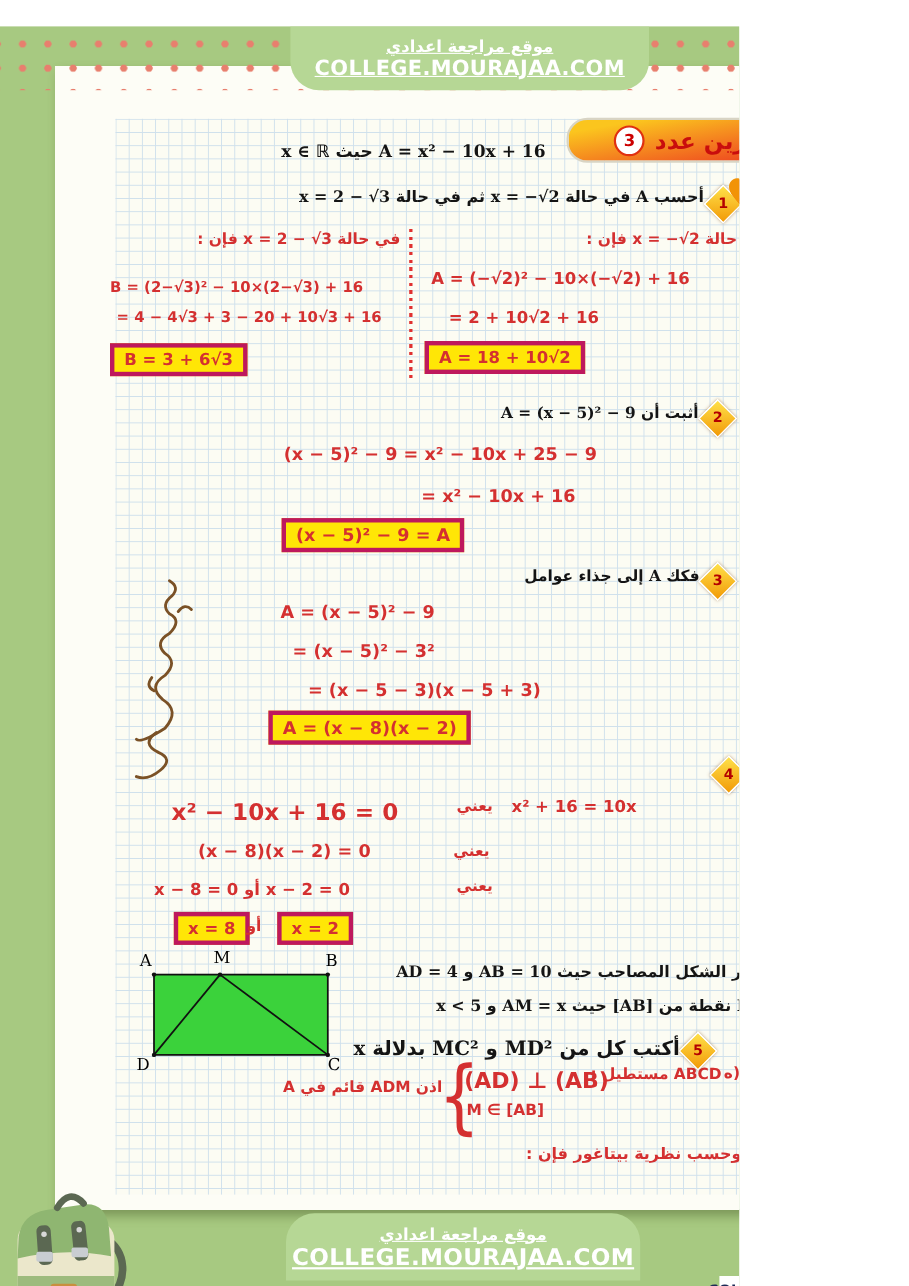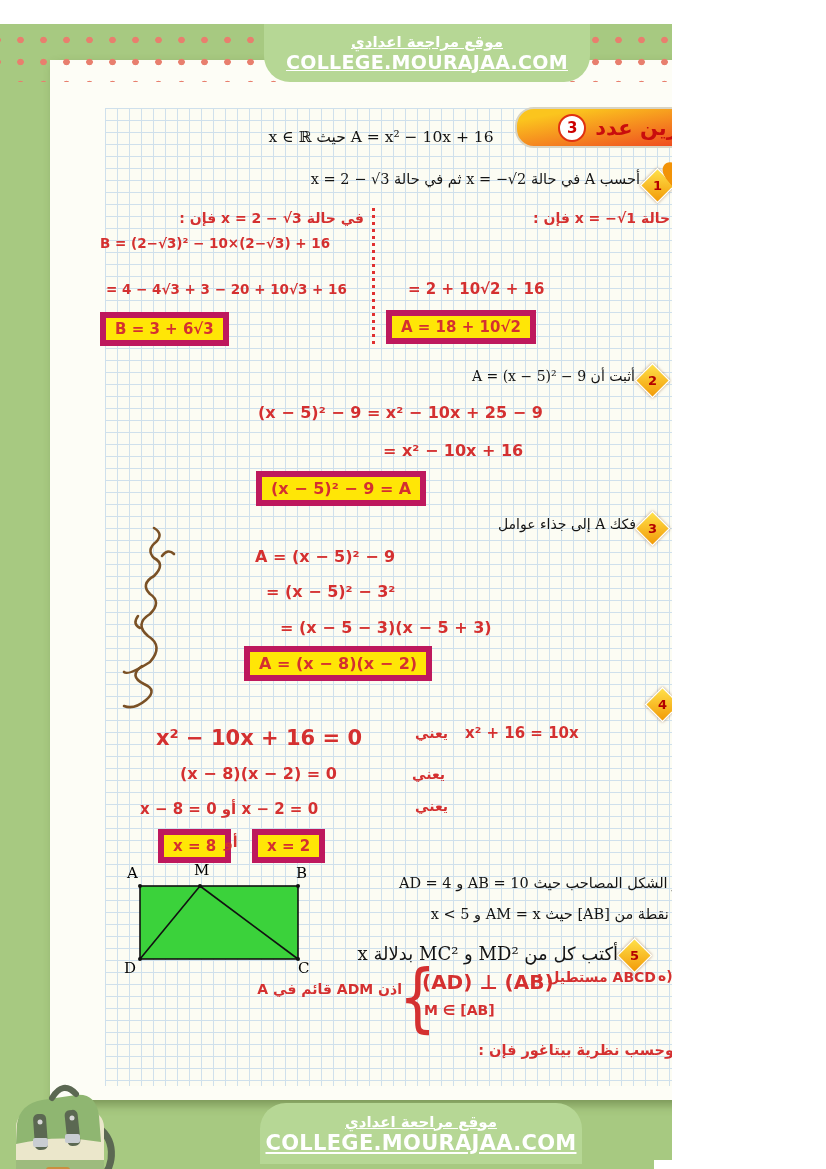--- a/index.html
+++ b/index.html
@@ -38,36 +38,36 @@
   .banner{position:absolute;left:515px;top:83px;width:226px;height:37px;z-index:5;
     background:linear-gradient(170deg,#fbc51e 15%,#ef4b20 85%);
     border:2px solid #d8d4c4;border-radius:19px;
     display:flex;direction:rtl;align-items:center;justify-content:center;gap:9px;}
   .banner .bt{color:#c90d0d;font-weight:bold;font-size:21px;letter-spacing:1px;}
   .banner .circ{width:24px;height:24px;background:#fff;border:2px solid #e03010;border-radius:50%;
     color:#c00;font-weight:bold;font-size:15px;display:flex;align-items:center;justify-content:center;}
   .redbar{position:absolute;left:741px;top:77px;width:7px;height:46px;background:#e11d1d;border-radius:3px;z-index:5;}
 
   
-  .printed{font-family:"DejaVu Serif","DejaVu Sans",serif;color:#141414;z-index:5;}
+  .printed{font-family:"DejaVu Serif","DejaVu Sans",serif;color:#141414;z-index:5;font-weight:bold;}
 
   
   .dia{position:absolute;width:23px;height:23px;z-index:6;transform:rotate(45deg);
     background:linear-gradient(135deg,#ffe14a,#f29a07);border:1px solid #fff;
     box-shadow:0 0 3px rgba(120,60,0,.5);display:flex;align-items:center;justify-content:center;}
   .dia span{transform:rotate(-45deg);color:#b40000;font-weight:bold;font-size:13px;}
 
   .heart{position:absolute;left:659px;top:130px;font-size:41px;color:#f29307;z-index:6;
     text-shadow:1px 1px 0 #e2581f;}
   .heart-tail{position:absolute;left:684px;top:176px;width:3px;height:11px;background:#e2581f;
     transform:rotate(18deg);z-index:6;}
 
   
   .hw{font-weight:bold;color:#d43030;z-index:5;}
-  .ybox{position:absolute;background:#ffe606;border:6px solid #be185d;padding:2px 9px;
+  .ybox{position:absolute;background:#ffe606;border:4px solid #be185d;padding:2px 9px;
     color:#d43030;font-weight:bold;font-size:15px;white-space:nowrap;z-index:5;}
   .vdots{position:absolute;left:372px;top:184px;width:3px;height:138px;z-index:5;
     background-image:repeating-linear-gradient(180deg,#e03030 0 3px,transparent 3px 7px);}
   .brace{position:absolute;left:394px;top:936px;font-size:74px;line-height:74px;
     color:#d43030;font-weight:400;transform:scaleX(.8);z-index:5;}
 
   
   .chev{position:absolute;width:50px;height:50px;border-left:7px solid #e8806e;
     border-top:7px solid #e8806e;border-radius:3px;transform:rotate(45deg);z-index:4;}
 
@@ -128,26 +128,27 @@
 
   <div class="t printed rtl" style="left:240px;top:147px;width:400px;font-size:14.5px;">أحسب A في حالة x = −√2 ثم في حالة x = 2 − √3</div>
   <div class="dia" style="left:645px;top:149px;">
       <span>1</span>
     </div>
   <div class="heart">♥</div>
   <div class="heart-tail"></div>
 
   <div class="vdots"></div>
 
-  <div class="t hw rtl" style="left:455px;top:186px;width:215px;font-size:14px;">حالة x = −√1 فإن :</div>
+  <div class="t hw rtl" style="left:455px;top:186px;width:215px;font-size:14px;">حالة x = −√2 فإن :</div>
+  <div class="t hw ltr" style="left:392px;top:220px;font-size:15px;">A = (−√2)² − 10×(−√2) + 16</div>
   <div class="t hw ltr" style="left:408px;top:256px;font-size:15px;">= 2 + 10√2 + 16</div>
   <div class="ybox ltr" style="left:386px;top:286px;">A = 18 + 10√2</div>
 
   <div class="t hw rtl" style="left:96px;top:186px;width:268px;font-size:14px;">في حالة x = 2 − √3 فإن :</div>
-  <div class="t hw ltr" style="left:100px;top:211px;font-size:13.5px;">B = (2−√3)² − 10×(2−√3) + 16</div>
+  <div class="t hw ltr" style="left:100px;top:229px;font-size:13.5px;">B = (2−√3)² − 10×(2−√3) + 16</div>
   <div class="t hw ltr" style="left:106px;top:257px;font-size:13.5px;">= 4 − 4√3 + 3 − 20 + 10√3 + 16</div>
   <div class="ybox ltr" style="left:100px;top:288px;">B = 3 + 6√3</div>
 
   <div class="t printed rtl" style="left:445px;top:344px;width:190px;font-size:14px;">أثبت أن A = (x − 5)² − 9</div>
   <div class="dia" style="left:640px;top:344px;">
       <span>2</span>
     </div>
   <div class="t hw ltr" style="left:258px;top:379px;font-size:16px;">(x − 5)² − 9 = x² − 10x + 25 − 9</div>
   <div class="t hw ltr" style="left:383px;top:417px;font-size:16px;">= x² − 10x + 16</div>
   <div class="ybox ltr" style="left:256px;top:447px;font-size:16px;">(x − 5)² − 9 = A</div>

